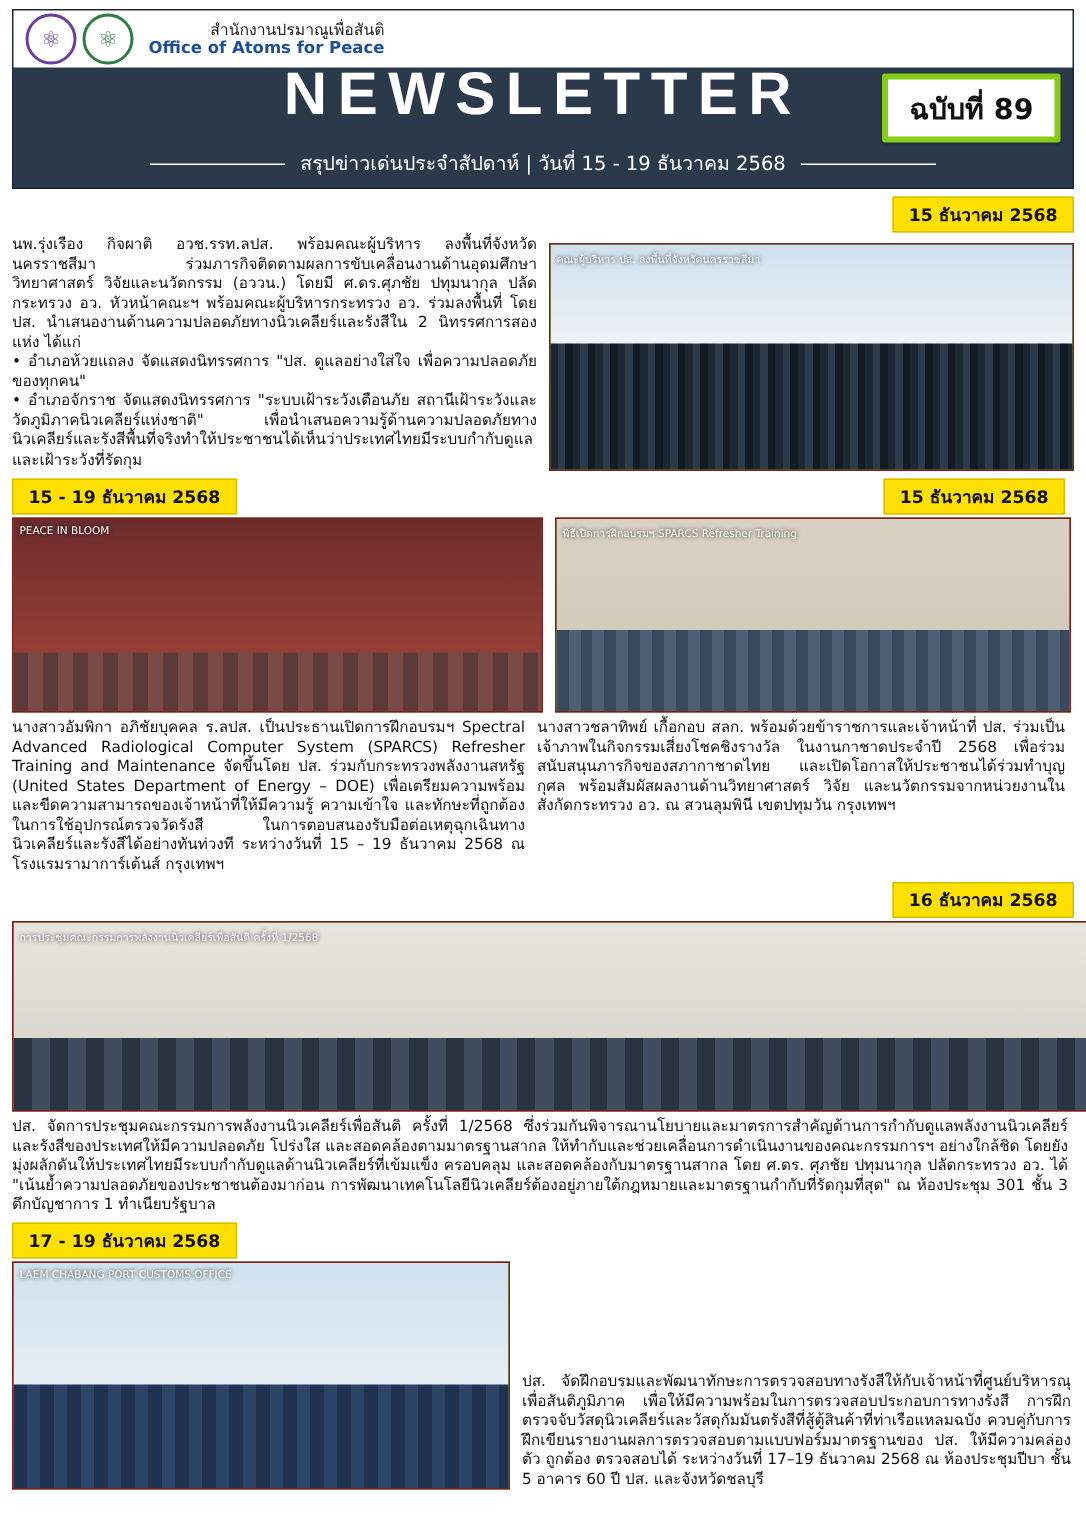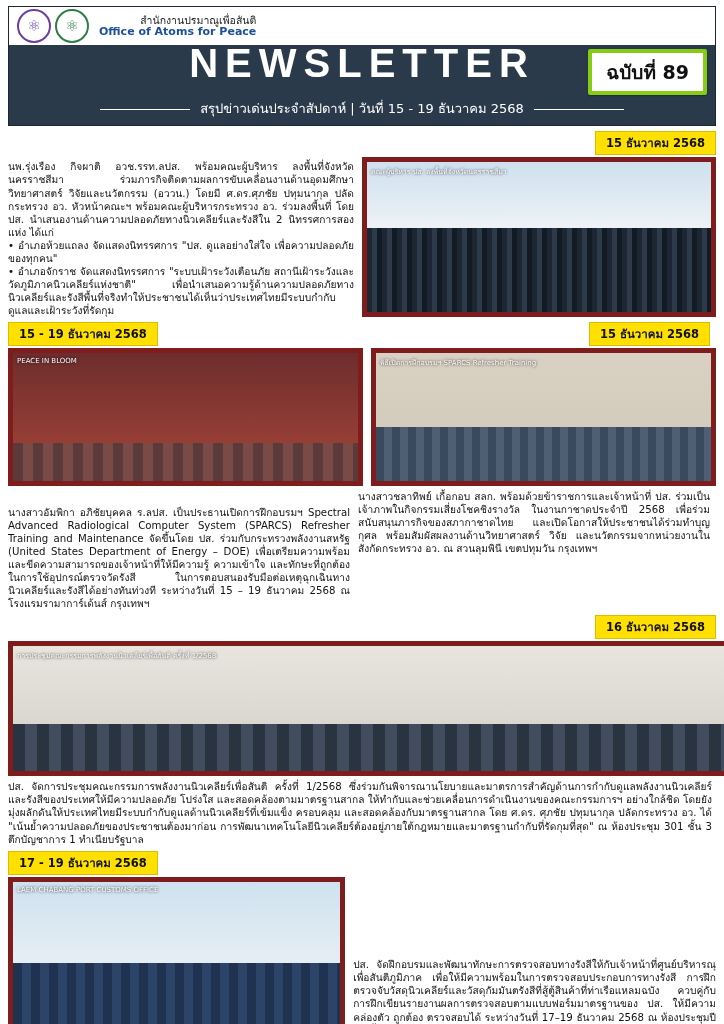--- a/index.html
+++ b/index.html
@@ -73,41 +73,41 @@
   .tag-row{display:flex;}
   .tag-right{justify-content:flex-end;}
   
   .sec{margin-top:5px;}
   .row{display:flex;gap:8px;}
   .txt{
     font-size:10.2px;line-height:1.28;text-align:justify;color:#111;
   }
   .photo{
     background:#4d7c0f;
-    border:5px solid #7f1d1d;
+    border:1px solid #7f1d1d;
     position:relative;overflow:hidden;
   }
   
   .ph-sky{position:absolute;left:0;right:0;top:0;height:45%;}
   .ph-ground{position:absolute;left:0;right:0;bottom:0;height:55%;}
   .crowd{position:absolute;left:0;right:0;bottom:0;height:56%;
     background:repeating-linear-gradient(90deg,#1d2733 0 5px,#2c3a4a 5px 10px,#121a24 10px 15px);}
   .crowd2{position:absolute;left:0;right:0;bottom:0;height:42%;
     background:repeating-linear-gradient(90deg,#22304a 0 6px,#34465f 6px 12px);}
   .ph-caption{
     position:absolute;left:4px;top:4px;color:#fff;font-size:7px;
     text-shadow:0 0 3px #000;
   }
   
   .s1-txt{width:352px;}
   .s1-photo{width:350px;height:150px;}
   
   .s2-left-photo{width:342px;height:128px;}
   .s2-right-photo{width:352px;height:128px;}
-  .s2-left-txt{width:342px;margin-top:16px;}
+  .s2-left-txt{width:342px;}
   .s2-right-txt{width:352px;}
   
   .s3-photo{width:704px;height:125px;padding-left:47px;}
   .s3-txt{width:704px;}
   
   .s4-photo{width:330px;height:150px;}
   .s4-txt{width:366px;}
   .mt4{margin-top:4px;}
   .mt2{margin-top:2px;align-items:flex-end;}
 </style>

